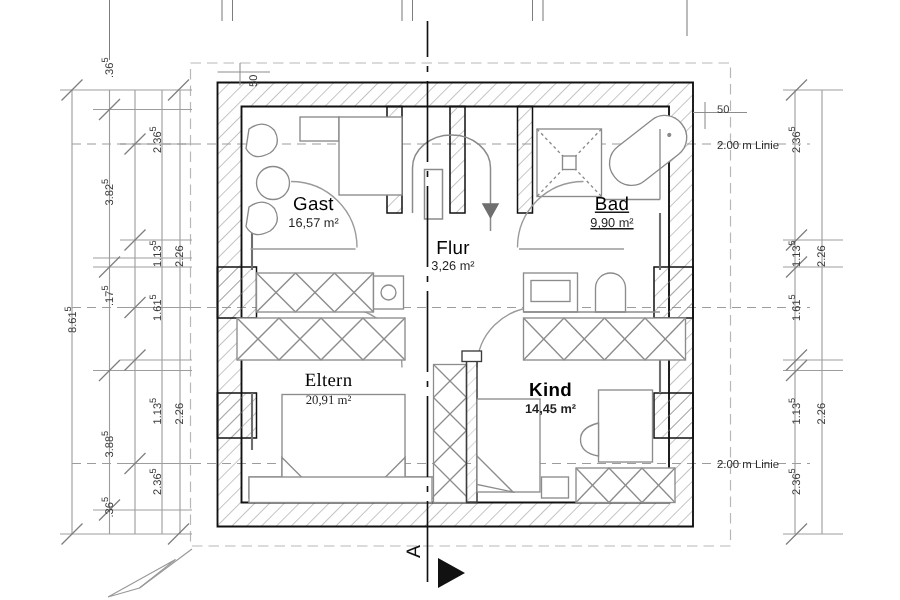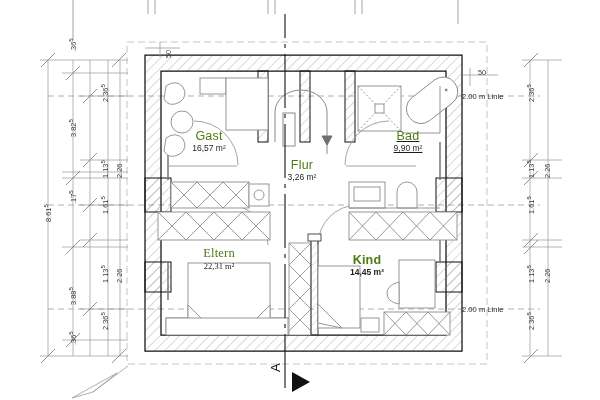--- a/index.html
+++ b/index.html
@@ -1,25 +1,25 @@
 <!DOCTYPE html>
 <html><head>
 <meta charset="utf-8">
 <style>
   html,body{margin:0;padding:0;background:#ffffff;}
   body{width:600px;height:400px;overflow:hidden;
        font-family:"Liberation Sans",sans-serif;color:#1a1a1a;}
   #plan{position:relative;width:600px;height:400px;}
   svg{position:absolute;top:0;left:0;}
   .lbl{position:absolute;white-space:nowrap;}
-  .room-name{font-size:12.5px;color:#4d7c0f;letter-spacing:.2px;}
+  .room-name{font-size:12.5px;color:#000000;letter-spacing:.2px;}
   .room-area{font-size:8.5px;color:#1f1f1f;}
   .dim{font-size:7.4px;color:#3a3a3a;}
   .dim-v{transform-origin:0 0;}
-  .note{font-size:7.6px;color:#2b2b2b;}
+  .note{font-size:7.6px;color:#2b2b2b;padding-left:16px;}
   .sect{font-size:13px;color:#111;font-weight:400;}
   .ctr{text-align:center;}
 </style>
 </head>
 <body>
 
 <div id="plan">
 
 <svg width="600" height="400" viewBox="0 0 600 400">
   <defs>
@@ -301,21 +301,21 @@
   <div class="room-area">9,90 m²</div>
 </div>
 
 <div class="lbl ctr" style="left:266px;top:158px;width:72px;">
   <div class="room-name">Flur</div>
   <div class="room-area">3,26 m²</div>
 </div>
 
 <div class="lbl ctr" style="left:179px;top:246px;width:80px;font-family:Liberation Serif, serif;">
   <div class="room-name">Eltern</div>
-  <div class="room-area">22,31 m²</div>
+  <div class="room-area">20,91 m²</div>
 </div>
 
 <div class="lbl ctr" style="left:328px;top:253px;width:78px;font-weight:bold;">
   <div class="room-name">Kind</div>
   <div class="room-area">14,45 m²</div>
 </div>
 
 <div class="lbl dim dim-v" style="left:164px;top:58px;transform:rotate(-90deg);">50</div>
 <div class="lbl dim" style="left:478px;top:68px;">50</div>
 

